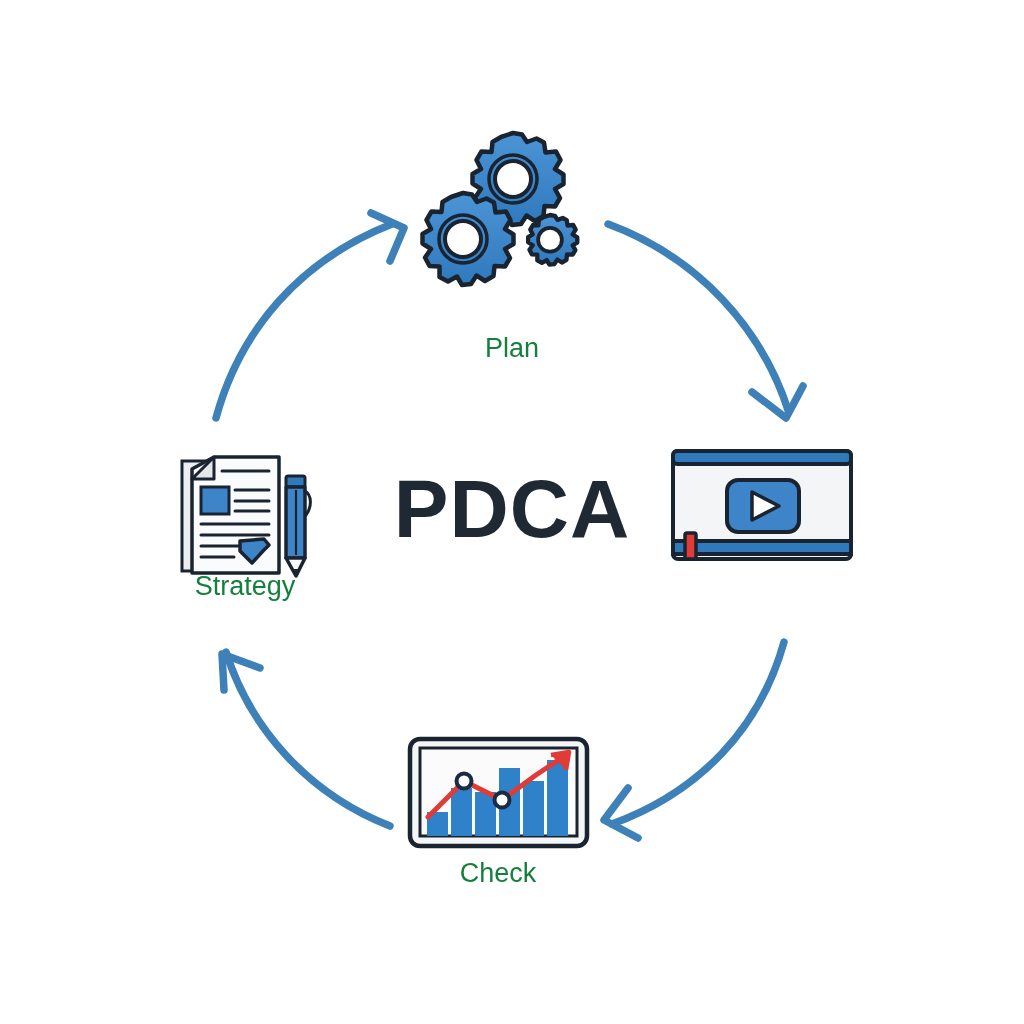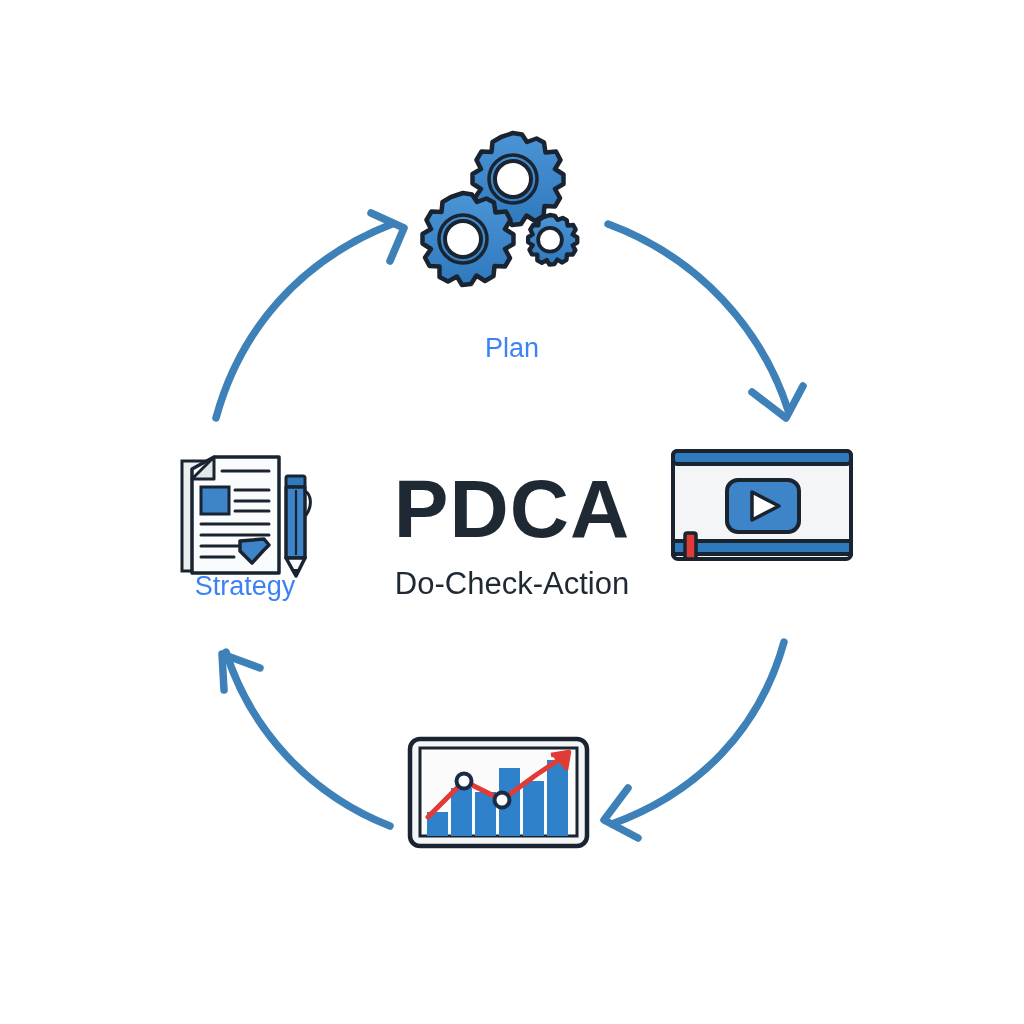--- a/index.html
+++ b/index.html
@@ -52,21 +52,21 @@
     font-weight: normal;
     color: #1f2933;
     margin-top: 16px;
     letter-spacing: 0px;
   }
   
   .node-label {
     position: absolute;
     font-family: "Liberation Sans", sans-serif;
     font-size: 27px;
-    color: #3b82f6;
+    color: #15803d;
     text-align: center;
     white-space: nowrap;
     user-select: none;
   }
   .node {
     position: absolute;
   }
   #node-plan      { left: 400px; top: 130px;  width: 224px; height: 180px; }
   #node-analytics { left: 668px; top: 445px;  width: 190px; height: 130px; }
   #node-check     { left: 406px; top: 735px;  width: 185px; height: 115px; }
@@ -102,21 +102,20 @@
 
       <g>
         <path d="M 390,826 C 308,794 250,728 226,652"></path>
         <path d="M 224,690 L 222,654 L 260,668"></path>
       </g>
     </g>
   </svg>
 
   <div class="center-block">
     <div class="center-title">PDCA</div>
-    <div class="center-subtitle">Do-Check-Action</div>
   </div>
 
   <div class="node" id="node-plan">
     <svg width="224" height="180" viewBox="0 0 224 180">
       <defs>
         <linearGradient id="gearGrad" x1="0" y1="0" x2="0" y2="1">
           <stop offset="0%" stop-color="#4b94d6"></stop>
           <stop offset="100%" stop-color="#2f79bd"></stop>
         </linearGradient>
       </defs>
@@ -190,20 +189,21 @@
 
       <g>
         <path d="M 22,82 L 58,46 L 96,65 L 130,40 L 160,20" fill="none" stroke="#e03b37" stroke-width="5" stroke-linecap="round" stroke-linejoin="round"></path>
         <path d="M 145,20 L 163,17 L 160,35" fill="#e03b37" stroke="#e03b37" stroke-width="4.5" stroke-linejoin="round"></path>
       </g>
 
       <circle cx="58" cy="46" r="7.5" fill="#ffffff" stroke="#1a2b45" stroke-width="4"></circle>
       <circle cx="96" cy="65" r="7.5" fill="#ffffff" stroke="#1a2b45" stroke-width="4"></circle>
     </svg>
   </div>
+  <div class="node-label" id="label-check">Check</div>
 
   <div class="node" id="node-strategy">
     <svg width="150" height="140" viewBox="0 0 150 140">
 
       <path d="M 12,16 L 36,16 L 36,126 L 12,126 Z" fill="#eceef0" stroke="#1a2430" stroke-width="3"></path>
 
       <path d="M 22,24 L 22,128 L 109,128 L 109,12 L 44,12 Z" fill="#fafbfc" stroke="#1a2430" stroke-width="3.5" stroke-linejoin="round"></path>
       <path d="M 44,12 L 44,34 L 22,34 Z" fill="#e4e7ea" stroke="#1a2430" stroke-width="3" stroke-linejoin="round"></path>
 
       <rect x="31" y="42" width="28" height="27" fill="#3d85c8" stroke="#1a2430" stroke-width="3"></rect>

